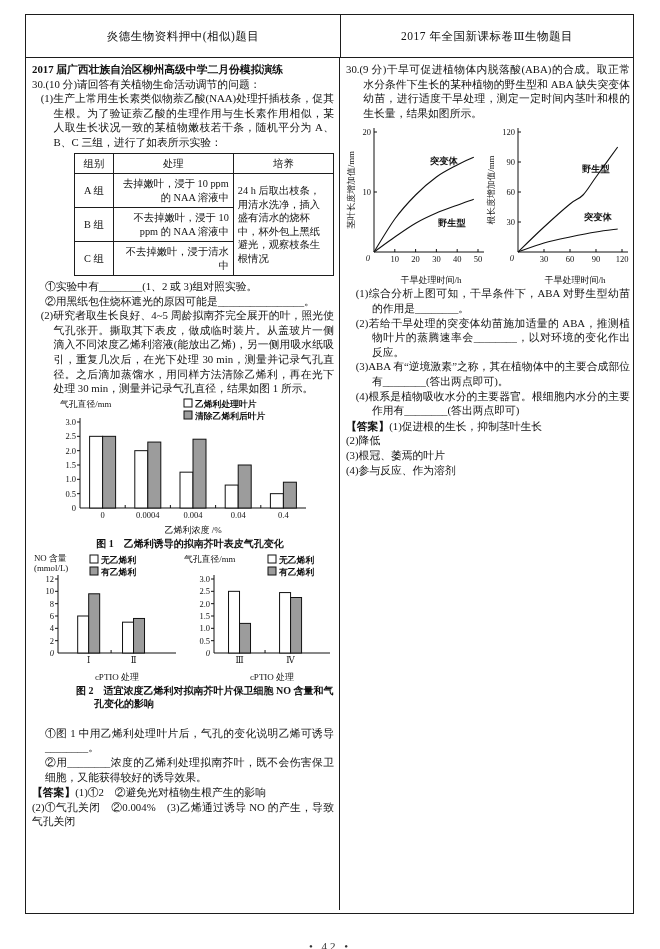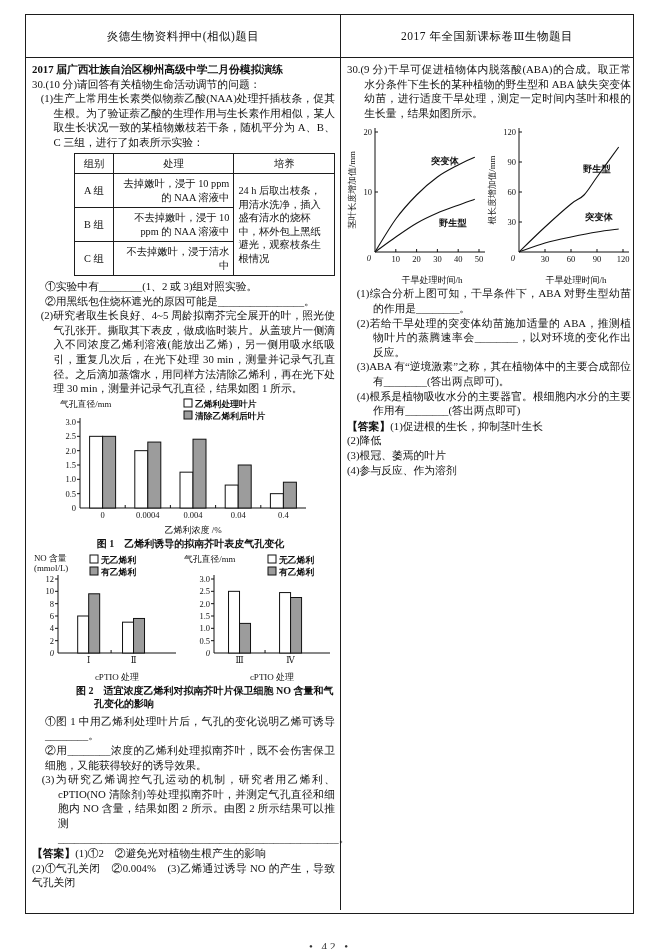--- a/index.html
+++ b/index.html
@@ -27,21 +27,21 @@
   .exp-table th,.exp-table td{border:1.1px solid #1d1d1d;padding:3px 4px;vertical-align:middle;}
   .exp-table th{font-weight:400;text-align:center;}
   .c-group{width:30px;text-align:center;}
   .c-treat{width:112px;text-align:right;}
   .c-cult{width:92px;}
   .chart{line-height:0;}
   .fig1-wrap{margin-left:14px;margin-top:2px;}
   .fig2row{display:flex;margin-left:0;}
   .caption{font-size:10px;font-weight:700;line-height:13px;margin:1px 0 3px 0;}
   .cap1{text-align:center;padding-left:14px;}
-  .cap2{padding-left:62px;text-indent:-18px;margin-bottom:4px;font-family:Liberation Serif, serif;}
+  .cap2{padding-left:62px;text-indent:-18px;margin-bottom:16px;font-family:Liberation Serif, serif;}
   .linecharts{display:flex;margin:2px 0 0 0;}
   .ansline{margin-top:1px;font-family:Liberation Serif, serif;}
   .page-num{position:absolute;left:0;right:0;top:940px;text-align:center;
             font-size:11px;letter-spacing:3px;color:#333;}
 </style>
 </head>
 <body>
 
 <div class="sheet">
   <div class="frame">
@@ -189,21 +189,20 @@
                 <rect x="86" y="2" width="8" height="8" fill="#ffffff" stroke="#111" stroke-width="1"></rect>
                 <text x="97" y="9.5" text-anchor="start" font-size="8.8" fill="#111" font-family="&quot;Liberation Serif&quot;,&quot;DejaVu Serif&quot;,serif" font-weight="bold">无乙烯利</text>
                 <rect x="86" y="14" width="8" height="8" fill="#9c9c9c" stroke="#111" stroke-width="1"></rect>
                 <text x="97" y="21.5" text-anchor="start" font-size="8.8" fill="#111" font-family="&quot;Liberation Serif&quot;,&quot;DejaVu Serif&quot;,serif" font-weight="bold">有乙烯利</text>
               </svg></div>
         </div>
         <div class="caption cap2">图 2　适宜浓度乙烯利对拟南芥叶片保卫细胞 NO 含量和气孔变化的影响</div>
 
         <div class="para mL12">①图 1 中用乙烯利处理叶片后，气孔的变化说明乙烯可诱导________。</div>
         <div class="para mL12">②用________浓度的乙烯利处理拟南芥叶，既不会伤害保卫细胞，又能获得较好的诱导效果。</div>
-        <div class="para hangB">(3)为研究乙烯调控气孔运动的机制，研究者用乙烯利、cPTIO(NO 清除剂)等处理拟南芥叶，并测定气孔直径和细胞内 NO 含量，结果如图 2 所示。由图 2 所示结果可以推测____________________________________________________。</div>
 
         <div class="para ansline"><span class="bold">【答案】</span><span>(1)①2　②避免光对植物生根产生的影响</span></div>
         <div class="para">(2)①气孔关闭　②0.004%　(3)乙烯通过诱导 NO 的产生，导致气孔关闭</div>
       </div>
 
       <div class="col right-col">
         <div class="para hangC">30.(9 分)干旱可促进植物体内脱落酸(ABA)的合成。取正常水分条件下生长的某种植物的野生型和 ABA 缺失突变体幼苗，进行适度干旱处理，测定一定时间内茎叶和根的生长量，结果如图所示。</div>
 
         <div class="linecharts">
           <div class="chart"><svg width="140" height="164" viewBox="0 0 140 164">

